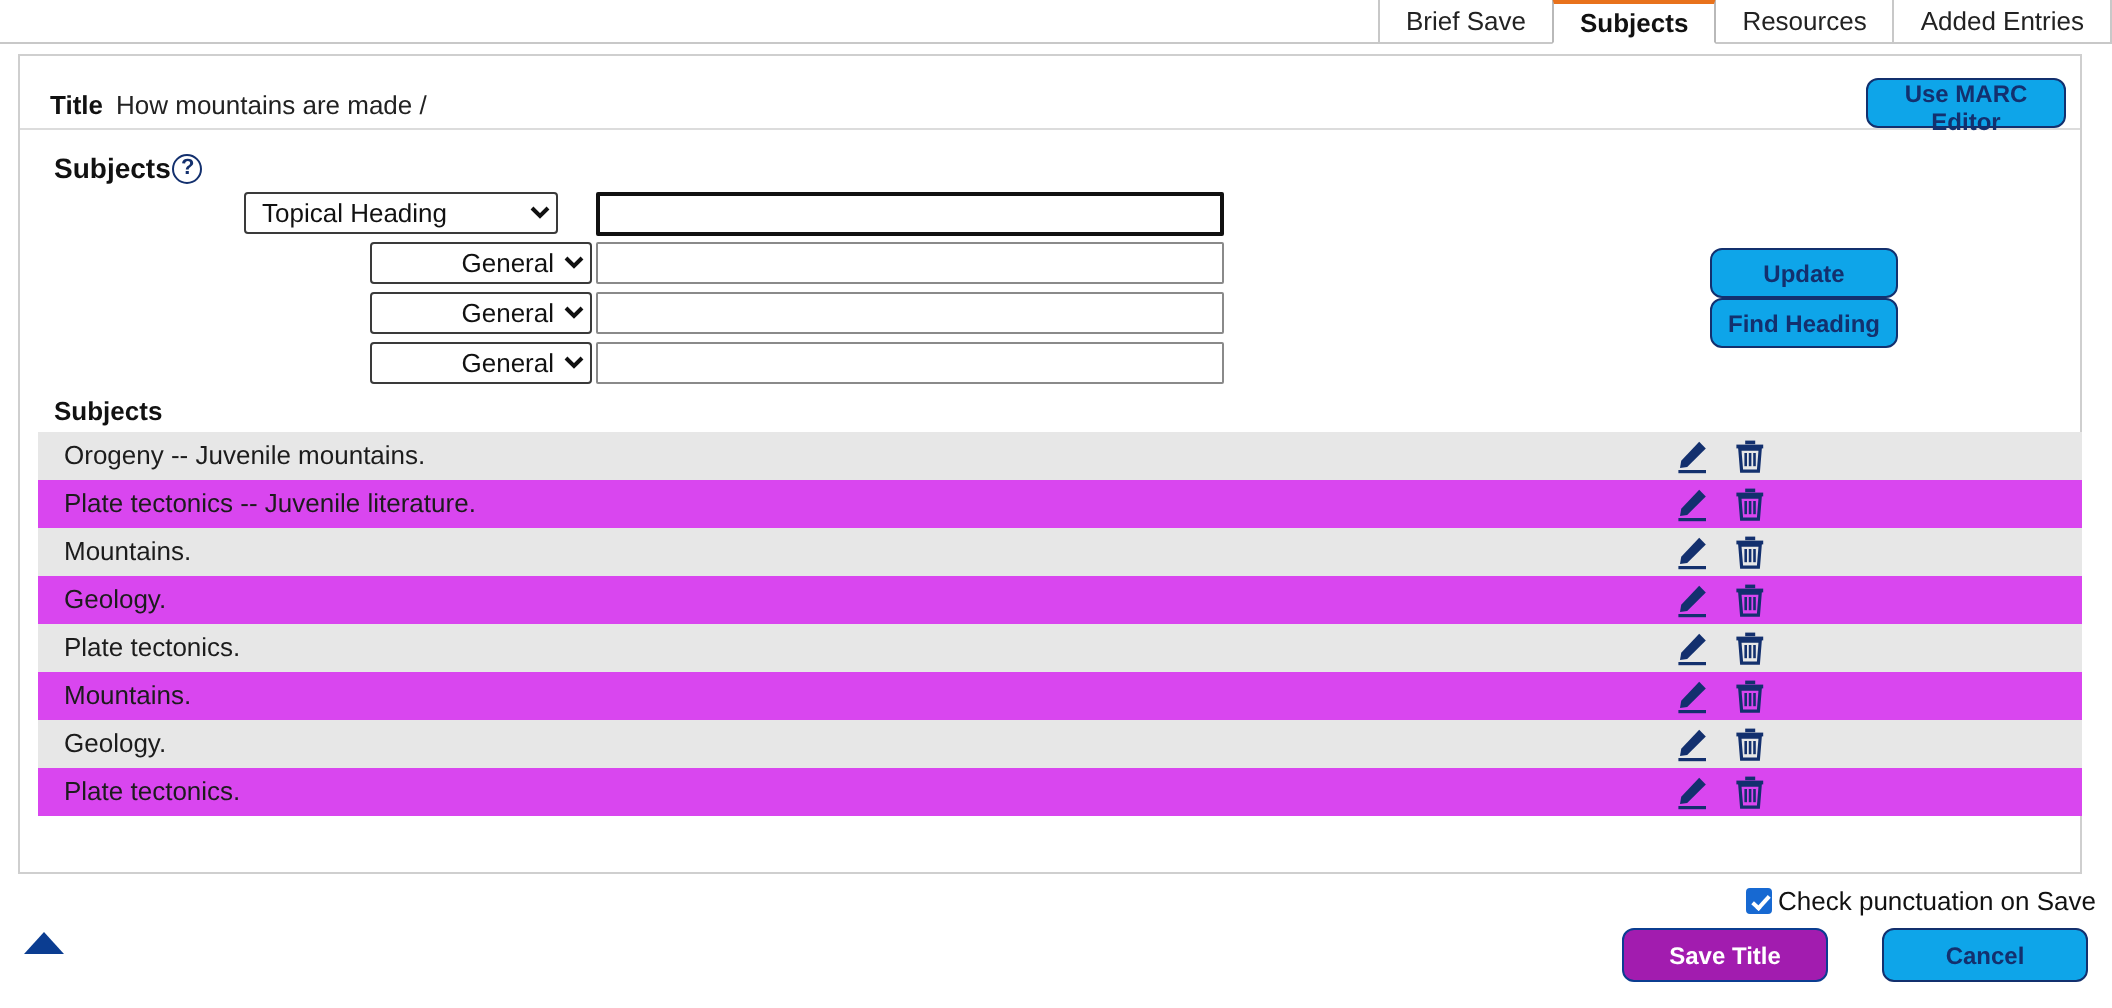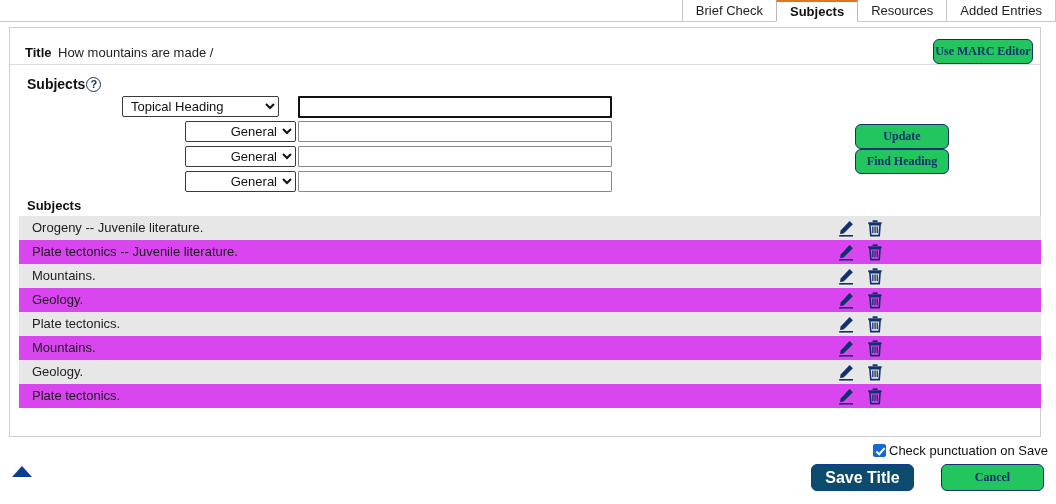--- a/index.html
+++ b/index.html
@@ -70,25 +70,25 @@
     font-size: 13px; font-weight: bold; color: #111;
   }
   .title-value {
     position: absolute; left: 48px; top: 17px;
     font-size: 13px; color: #222;
   }
 
   .btn-outline {
     border: 1px solid #13306e;
     border-radius: 6px;
-    background: #22c55e;
+    background: #0ea5e9;
     color: #13306e;
     font-weight: bold;
     font-size: 12px;
-    font-family: Liberation Serif, serif;
+    font-family: Liberation Sans, sans-serif;
     cursor: pointer;
     padding: 0;
     text-align: center;
   }
   .marc-btn {
     position: absolute;
     left: 923px; top: 11px;
     width: 100px; height: 25px;
   }
 
@@ -211,40 +211,40 @@
     left: 4px; top: 1px;
     width: 3px; height: 7px;
     border: solid #ffffff;
     border-width: 0 2px 2px 0;
     transform: rotate(42deg);
   }
   .save-btn {
     position: absolute;
     left: 811px; top: 464px;
     width: 103px; height: 27px;
-    background: #0c4a6e;
+    background: #a21caf;
     border: 1px solid #0b3d91;
     border-radius: 6px;
     color: #ffffff;
-    font-size: 16px;
+    font-size: 12px;
     font-weight: bold;
     font-family: "Liberation Sans", sans-serif;
     cursor: pointer;
   }
   .cancel-btn {
     position: absolute;
     left: 941px; top: 464px;
     width: 103px; height: 27px;
   }
 </style>
 </head>
 <body>
 
 <div class="tabbar">
-  <div class="tab">Brief Check</div>
+  <div class="tab">Brief Save</div>
   <div class="tab active">Subjects</div>
   <div class="tab">Resources</div>
   <div class="tab last">Added Entries</div>
 </div>
 
 <div class="card">
 
   <div class="title-row">
     <span class="title-label">Title</span>
     <span class="title-value">How mountains are made /</span>
@@ -286,21 +286,21 @@
       <input class="txt" type="text" value="" style="">
     </div>
 
     <button class="btn-outline find-btn">Find Heading</button>
     <button class="btn-outline update-btn">Update</button>
   </div>
 
   <div class="list-head">Subjects</div>
   <div class="list">
       <div class="lrow alt">
-        <span class="lrow-text">Orogeny -- Juvenile literature.</span>
+        <span class="lrow-text">Orogeny -- Juvenile mountains.</span>
         <span class="icon-edit"><svg viewBox="0 0 18 18" width="18" height="18">
             <path d="M12.6 1.9 L15.9 5.2 L6.6 14.5 L3.0 15.0 L3.6 11.4 Z" fill="#13306e"></path>
             <rect x="2.2" y="16.0" width="13.8" height="1.6" fill="#13306e"></rect>
           </svg></span>
         <span class="icon-del"><svg viewBox="0 0 18 18" width="18" height="18">
             <rect x="2.2" y="3.3" width="13.4" height="1.9" fill="#13306e"></rect>
             <rect x="6.6" y="1.3" width="5.0" height="1.8" fill="#13306e"></rect>
             <path d="M3.9 5.6 h10.2 l-0.9 11.0 h-8.4 Z" fill="none" stroke="#13306e" stroke-width="1.6"></path>
             <rect x="6.2" y="7.5" width="1.3" height="6.6" fill="#13306e"></rect>
             <rect x="8.4" y="7.5" width="1.3" height="6.6" fill="#13306e"></rect>

